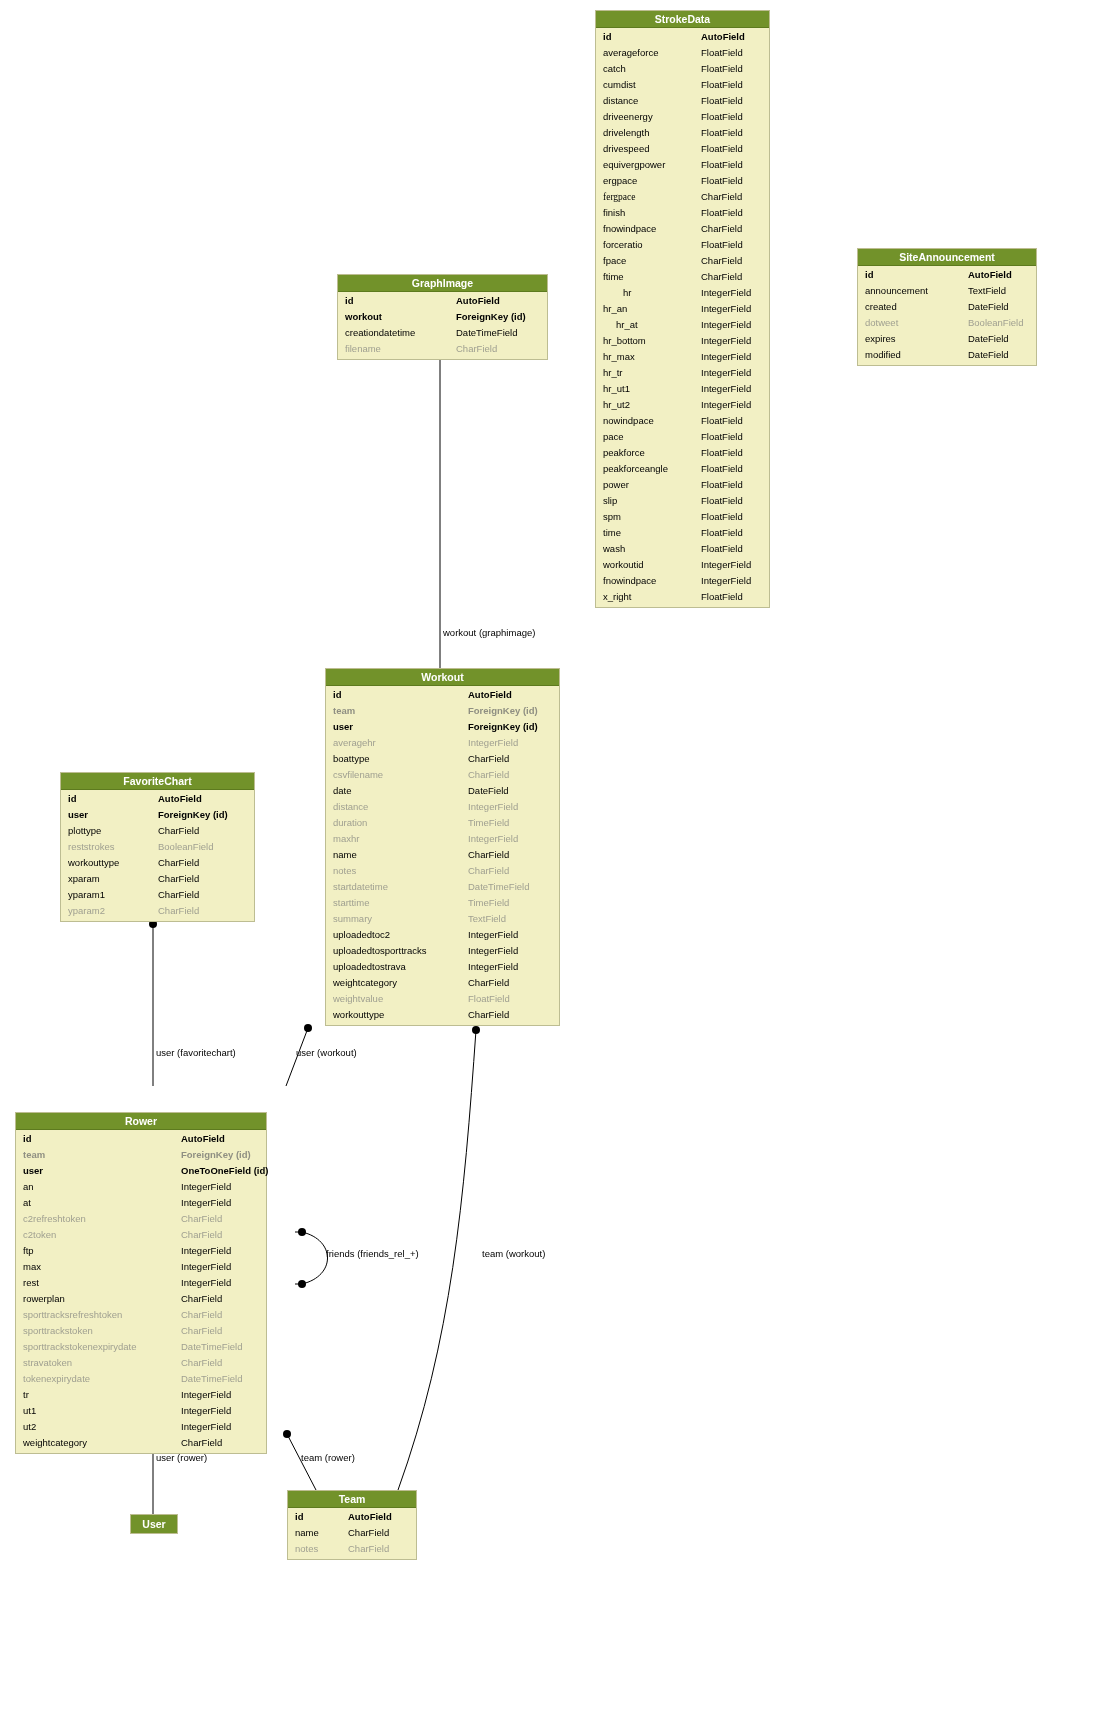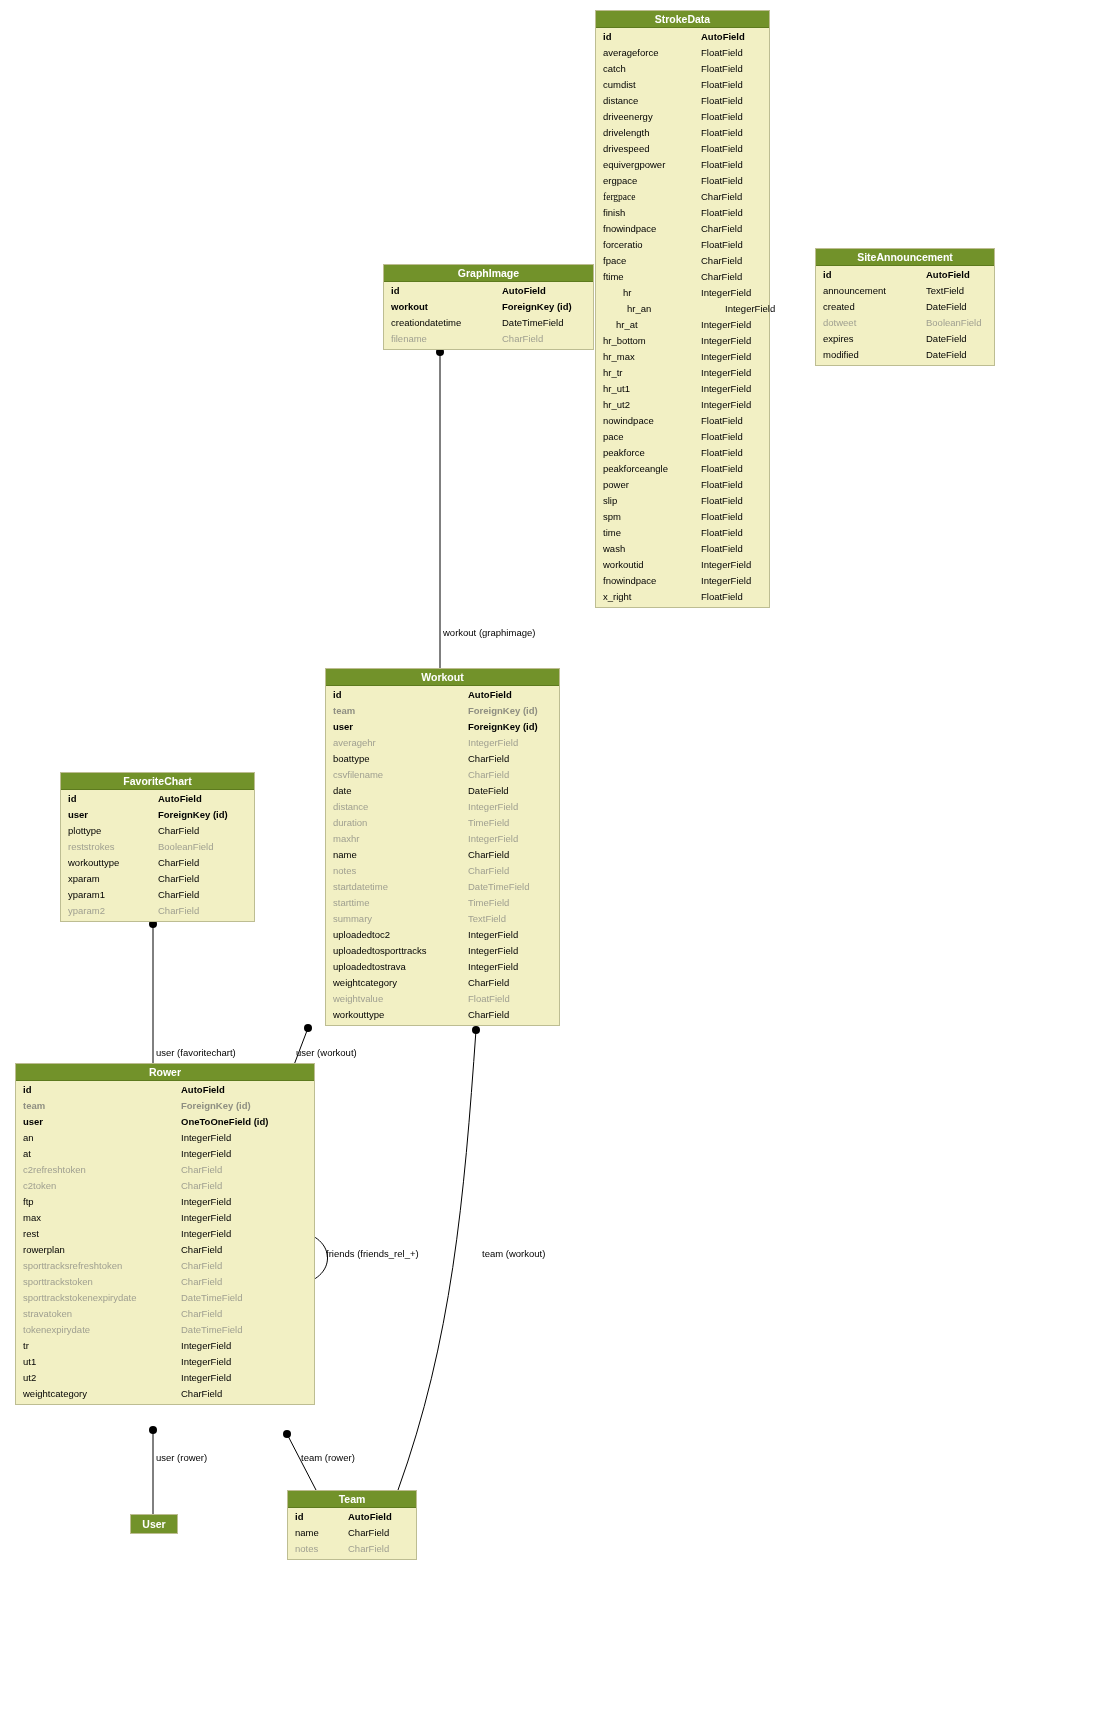--- a/index.html
+++ b/index.html
@@ -119,21 +119,21 @@
         </div>
         <div class="db-row s-n">
           <span class="db-field-name" style="width: 98px;">ftime</span>
           <span class="db-field-type">CharField</span>
         </div>
         <div class="db-row s-n">
           <span class="db-field-name" style="width: 98px; padding-left: 20px;">hr</span>
           <span class="db-field-type">IntegerField</span>
         </div>
         <div class="db-row s-n">
-          <span class="db-field-name" style="width: 98px; margin-left: 24px;">hr_an</span>
+          <span class="db-field-name" style="width: 98px;">hr_an</span>
           <span class="db-field-type">IntegerField</span>
         </div>
         <div class="db-row s-n">
           <span class="db-field-name" style="width: 98px; padding-left: 13px;">hr_at</span>
           <span class="db-field-type">IntegerField</span>
         </div>
         <div class="db-row s-n">
           <span class="db-field-name" style="width: 98px;">hr_bottom</span>
           <span class="db-field-type">IntegerField</span>
         </div>
@@ -196,21 +196,21 @@
         <div class="db-row s-n">
           <span class="db-field-name" style="width: 98px;">fnowindpace</span>
           <span class="db-field-type">IntegerField</span>
         </div>
         <div class="db-row s-n">
           <span class="db-field-name" style="width: 98px;">x_right</span>
           <span class="db-field-type">FloatField</span>
         </div>
       </div>
     </div>
-    <div class="db-table" style="left: 815px; top: 248px; width: 180px;">
+    <div class="db-table" style="left: 857px; top: 248px; width: 180px;">
       <div class="db-header">SiteAnnouncement</div>
       <div class="db-rows">
         <div class="db-row s-pk">
           <span class="db-field-name" style="width: 103px;">id</span>
           <span class="db-field-type">AutoField</span>
         </div>
         <div class="db-row s-n">
           <span class="db-field-name" style="width: 103px;">announcement</span>
           <span class="db-field-type">TextField</span>
         </div>
@@ -225,21 +225,21 @@
         <div class="db-row s-n">
           <span class="db-field-name" style="width: 103px;">expires</span>
           <span class="db-field-type">DateField</span>
         </div>
         <div class="db-row s-n">
           <span class="db-field-name" style="width: 103px;">modified</span>
           <span class="db-field-type">DateField</span>
         </div>
       </div>
     </div>
-    <div class="db-table" style="left: 337px; top: 264px; width: 211px; margin-left: 46px;">
+    <div class="db-table" style="left: 337px; top: 274px; width: 211px;">
       <div class="db-header">GraphImage</div>
       <div class="db-rows">
         <div class="db-row s-pk">
           <span class="db-field-name" style="width: 111px;">id</span>
           <span class="db-field-type">AutoField</span>
         </div>
         <div class="db-row s-fk">
           <span class="db-field-name" style="width: 111px;">workout</span>
           <span class="db-field-type">ForeignKey (id)</span>
         </div>
@@ -372,21 +372,21 @@
         <div class="db-row s-n">
           <span class="db-field-name" style="width: 90px;">yparam1</span>
           <span class="db-field-type">CharField</span>
         </div>
         <div class="db-row s-m">
           <span class="db-field-name" style="width: 90px;">yparam2</span>
           <span class="db-field-type">CharField</span>
         </div>
       </div>
     </div>
-    <div class="db-table" style="left: 15px; top: 1063px; width: 300px;">
+    <div class="db-table" style="left: 15px; top: 1112px; width: 252px;">
       <div class="db-header">Rower</div>
       <div class="db-rows">
         <div class="db-row s-pk">
           <span class="db-field-name" style="width: 158px;">id</span>
           <span class="db-field-type">AutoField</span>
         </div>
         <div class="db-row s-fkm">
           <span class="db-field-name" style="width: 158px;">team</span>
           <span class="db-field-type">ForeignKey (id)</span>
         </div>

